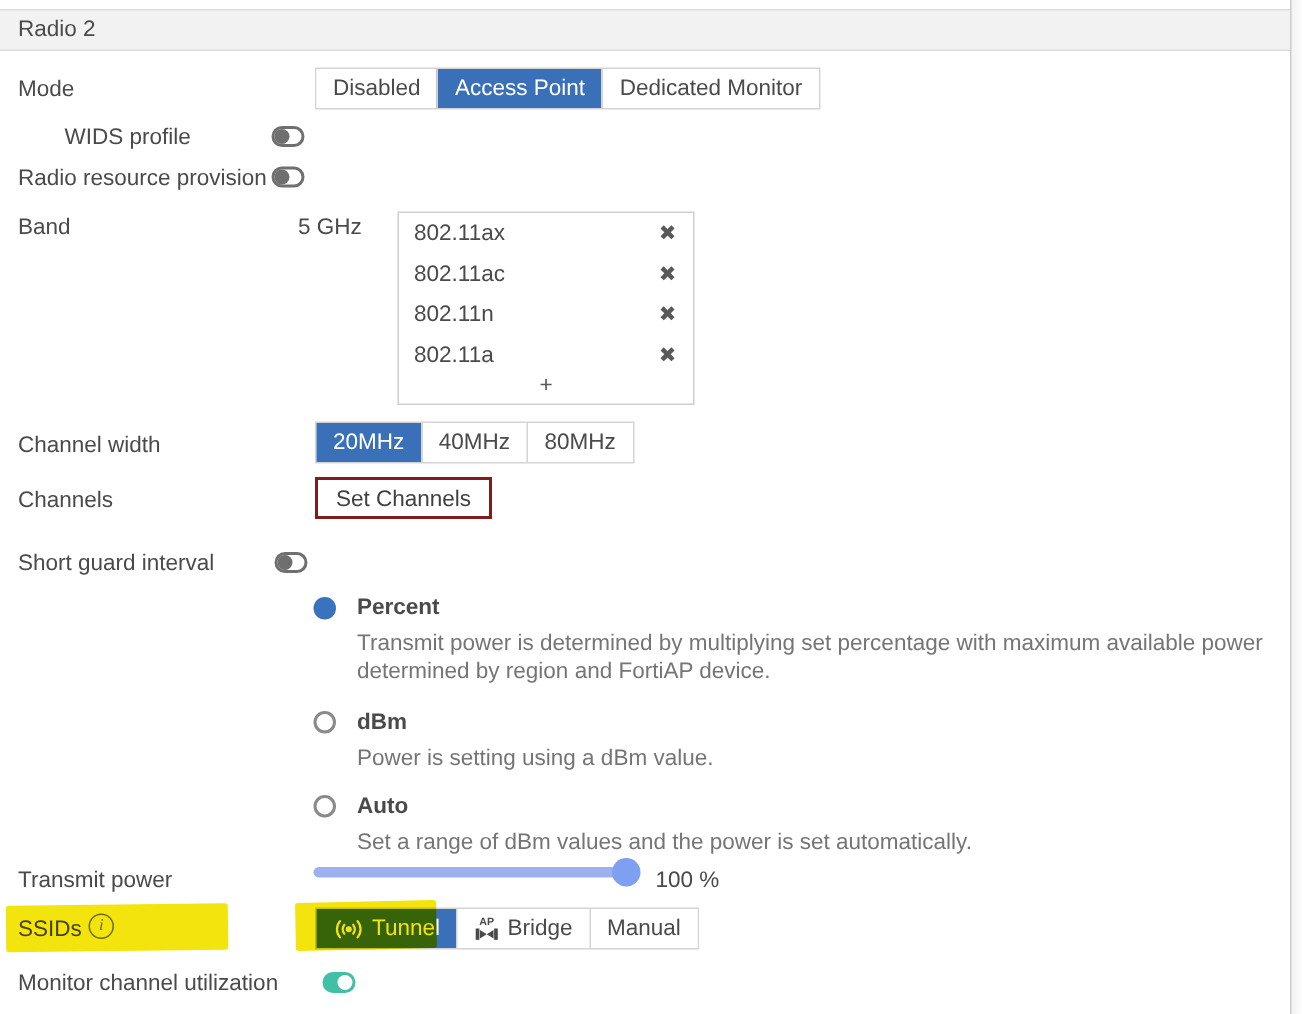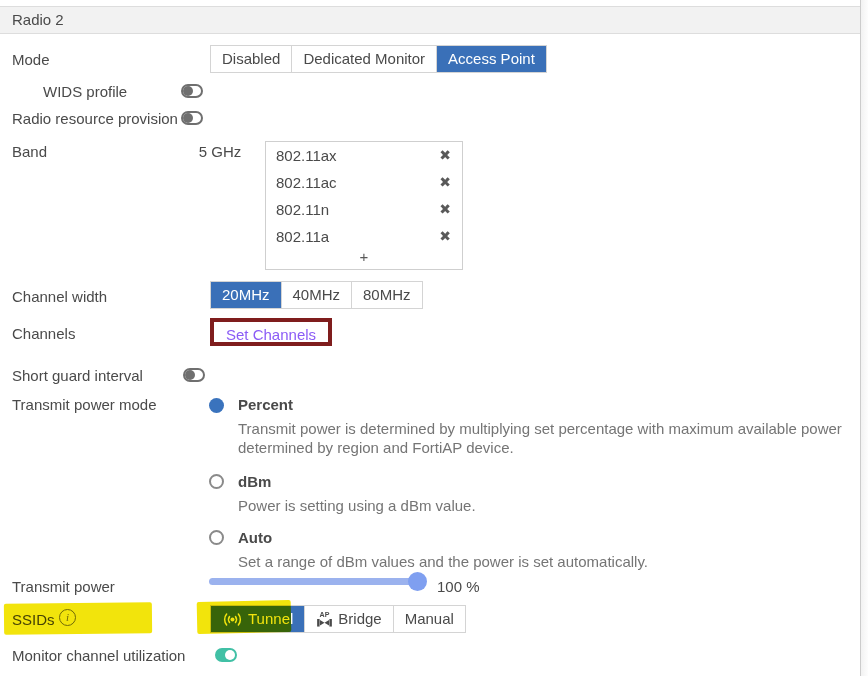--- a/index.html
+++ b/index.html
@@ -90,23 +90,23 @@
   }
   .band-add {
     position: absolute; left: 0; bottom: 2px; width: 100%;
     text-align: center; color: #595959; font-size: 15px; line-height: 20px;
     cursor: pointer;
   }
 
   
   .btn {
     position: absolute;
-    border: 4px solid #7f1d1d; background: #fff;
+    border: 2px solid #7f1d1d; background: #fff;
     height: 28px; line-height: 26px; padding: 0 12px;
-    font-size: 15px; color: #8b5cf6; cursor: pointer;
+    font-size: 15px; color: #404040; cursor: pointer;
     font-family: "Liberation Sans", sans-serif;
   }
 
   
   .radio-dot {
     position: absolute; left: 209px;
     width: 15px; height: 15px; border-radius: 50%;
     cursor: pointer;
   }
   .radio-dot.selected { background: #3a73bd; border: none; }
@@ -170,22 +170,22 @@
 </head>
 <body>
 
 <div class="page">
 
   <div class="section-header">Radio 2</div>
 
   <div class="lbl" style="top:51px;">Mode</div>
   <div class="seg-group" style="left:210px; top:45px;">
     <div class="seg">Disabled</div>
+    <div class="seg active">Access Point</div>
     <div class="seg">Dedicated Monitor</div>
-    <div class="seg active">Access Point</div>
   </div>
 
   <div class="lbl" style="top:83px;margin-left:31px;">WIDS profile</div>
   <div class="toggle off" style="left:181px; top:84px;">
     <div class="knob"></div>
   </div>
 
   <div class="lbl" style="top:110px;">Radio resource provision</div>
   <div class="toggle off" style="left:181px; top:111px;">
     <div class="knob"></div>
@@ -221,21 +221,20 @@
   </div>
 
   <div class="lbl" style="top:325px;">Channels</div>
   <button class="btn" style="left:210px; top:318px;">Set Channels</button>
 
   <div class="lbl" style="top:367px;">Short guard interval</div>
   <div class="toggle off" style="left:183px; top:368px;">
     <div class="knob"></div>
   </div>
 
-  <div class="lbl" style="top:396px;">Transmit power mode</div>
 
   <div class="radio-dot selected" style="top:398px;"></div>
   <div class="radio-title" style="top:396px;">Percent</div>
   <div class="radio-desc" style="top:419px;">Transmit power is determined by multiplying set percentage with maximum available power determined by region and FortiAP device.</div>
 
   <div class="radio-dot unselected" style="top:474px;"></div>
   <div class="radio-title" style="top:473px;text-align:right;">dBm</div>
   <div class="radio-desc" style="top:496px;">Power is setting using a dBm value.</div>
 
   <div class="radio-dot unselected" style="top:530px;"></div>

